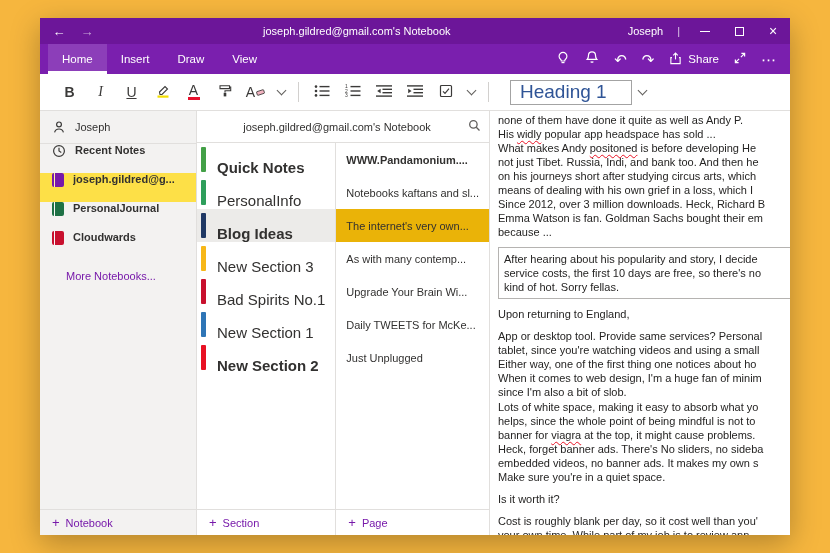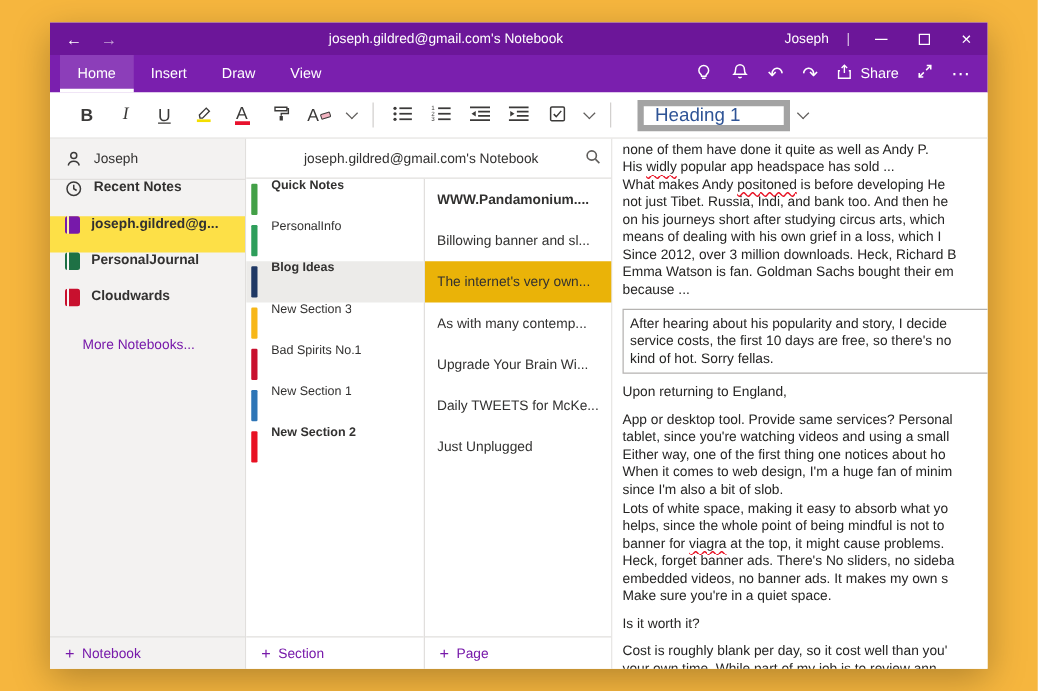--- a/index.html
+++ b/index.html
@@ -40,22 +40,22 @@
   .tbtn.b{font-weight:bold;}
   .tbtn.i{font-style:italic;font-family:"Liberation Serif",serif;}
   .tbtn.u span{text-decoration:underline;}
   .fc-wrap{display:flex;flex-direction:column;align-items:center;line-height:12px;}
   .fc-bar{width:12px;height:3px;background:#e8112d;display:block;margin-top:1px;}
   .tbtn.cf{gap:1px;}
   .chev{width:7px;height:7px;border-right:1.5px solid #605e5c;border-bottom:1.5px solid #605e5c;
     transform:rotate(45deg);margin-top:-3px;display:block;}
   .chevbtn{width:20px;}
   .vsep{width:1px;height:20px;background:#d2d0ce;margin:0 7px;}
-  .style-box{margin-left:14px;width:122px;height:25px;border:5px solid #a3a3a3;display:flex;align-items:center;
-    padding:0 9px;color:#2f5496;font-size:15px;background:#fff;}
+  .style-box{margin-left:14px;width:122px;height:25px;border:1px solid #a3a3a3;display:flex;align-items:center;
+    padding:0 9px;color:#2f5496;font-size:19px;background:#fff;}
 
   
   .main{flex:1;display:flex;min-height:0;}
 
   .leftnav{width:157px;background:#f3f2f1;border-right:1px solid #e1dfdd;display:flex;flex-direction:column;
     font-size:11px;color:#323130;}
   .ln-user{height:33px;display:flex;align-items:center;gap:9px;padding:0 12px;border-bottom:1px solid #e1dfdd;flex:0 0 auto;}
   .ln-item{height:29px;display:flex;align-items:flex-start;gap:9px;padding:0 12px;font-weight:bold;}
   .ln-item.selected{background:#fde047;}
   .ln-ico{width:14px;height:14px;display:flex;align-items:center;justify-content:center;flex:0 0 auto;}
@@ -67,21 +67,21 @@
   .plus{font-size:13px;line-height:1;}
 
   .panel{width:293px;display:flex;flex-direction:column;border-right:1px solid #e1dfdd;background:#fff;}
   .panel-header{height:32px;border-bottom:1px solid #e1dfdd;display:flex;align-items:center;font-size:11px;
     color:#323130;flex:0 0 auto;}
   .ph-title{flex:1;text-align:center;white-space:nowrap;overflow:hidden;padding-left:18px;}
   .ph-search{width:30px;height:30px;display:flex;align-items:center;justify-content:center;}
   .panel-cols{flex:1;display:flex;min-height:0;}
   .seccol{width:155px;border-right:1px solid #e1dfdd;display:flex;flex-direction:column;}
   .pagecol{flex:1;display:flex;flex-direction:column;}
-  .sec-item{position:relative;height:33px;display:flex;align-items:flex-start;padding:0 6px 0 20px;font-size:10px;color:#323130;}
+  .sec-item{position:relative;height:33px;display:flex;align-items:flex-end;padding:0 6px 0 20px;font-size:15px;color:#323130;}
   .sec-item.selected{background:#ecebe9;}
   .sec-bar{position:absolute;left:4px;top:4px;bottom:4px;width:5px;border-radius:1px;}
   .sec-label,.page-label{white-space:nowrap;overflow:hidden;}
   .bold{font-weight:bold;}
   .page-item{height:33px;display:flex;align-items:center;padding:0 10px;font-size:11px;color:#323130;}
   .page-item.selected{background:#eab308;}
 
   .content{flex:1;background:#fff;font-size:11px;line-height:14px;color:#252423;
     padding:2px 0 0 8px;overflow:hidden;}
   .para{margin:0 0 8px;}
@@ -353,21 +353,21 @@
               <span class="plus">+</span>
               <span>Section</span>
             </div>
           </div>
           <div class="pagecol">
             <div>
                 <div class="page-item bold">
                   <div class="page-label">WWW.Pandamonium....</div>
                 </div>
                 <div class="page-item">
-                  <div class="page-label">Billowing banner and sl...</div>
+                  <div class="page-label">Notebooks kaftans and sl...</div>
                 </div>
                 <div class="page-item selected">
                   <div class="page-label">The internet's very own...</div>
                 </div>
                 <div class="page-item">
                   <div class="page-label">As with many contemp...</div>
                 </div>
                 <div class="page-item">
                   <div class="page-label">Upgrade Your Brain Wi...</div>
                 </div>

